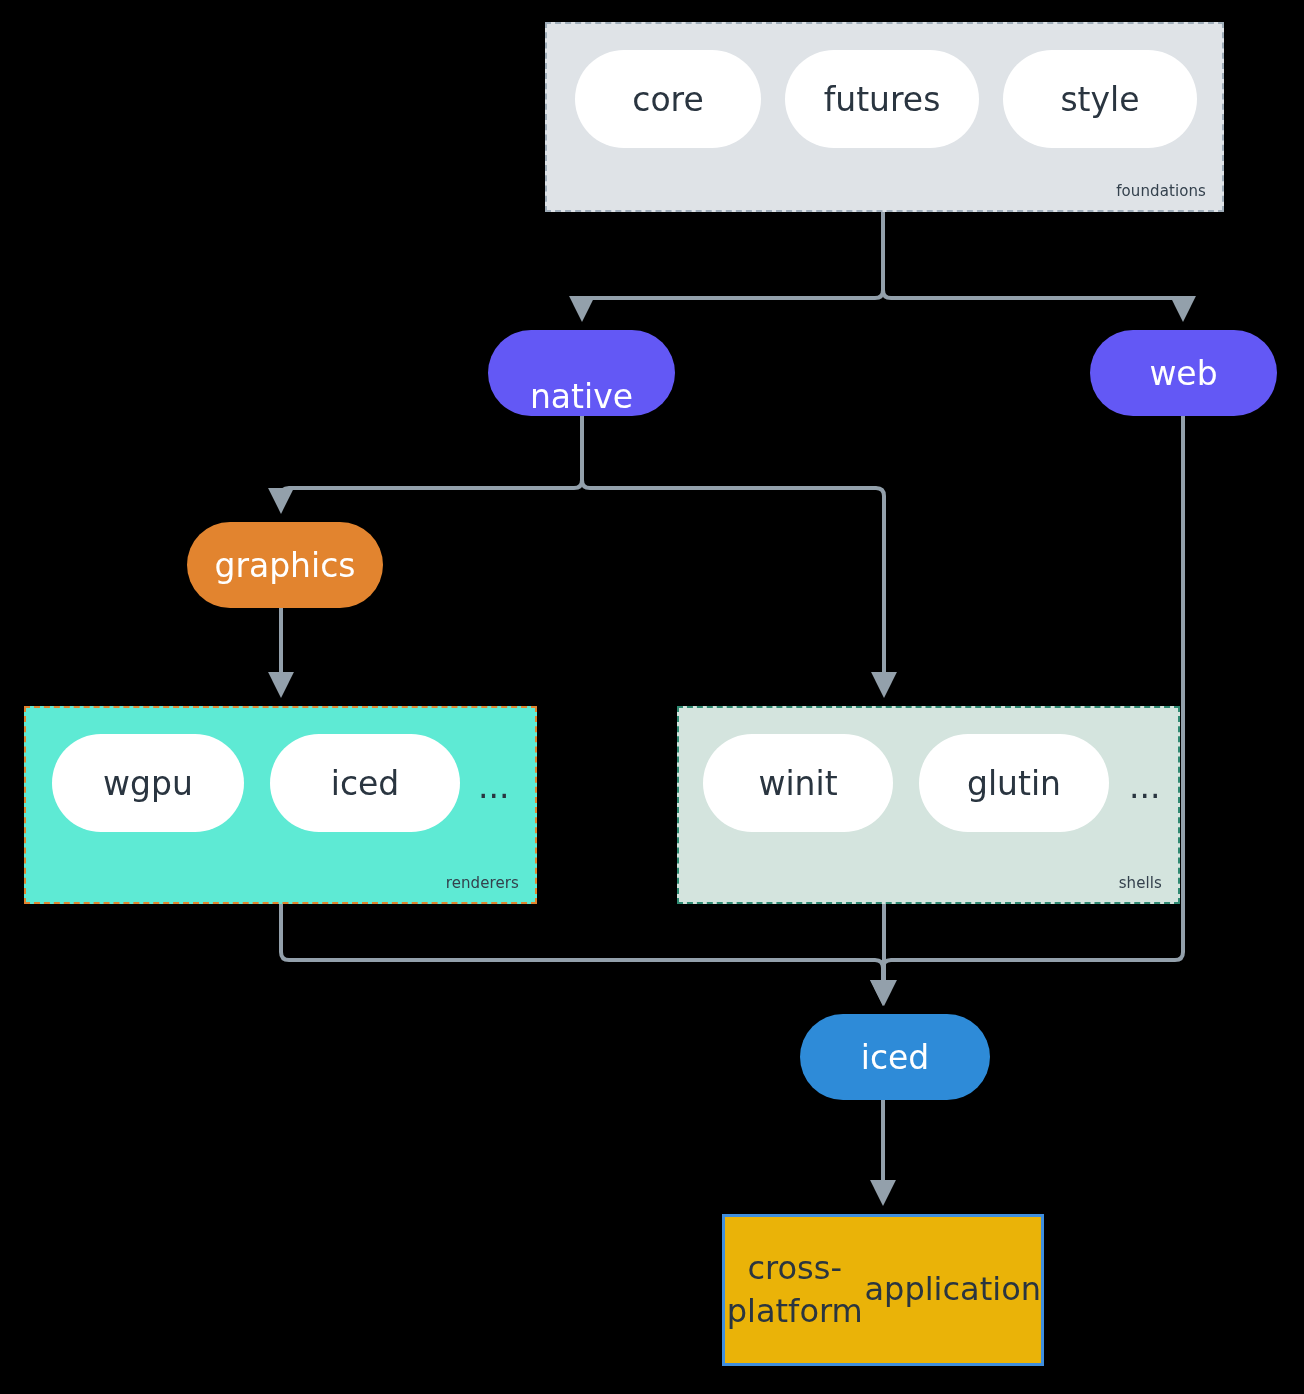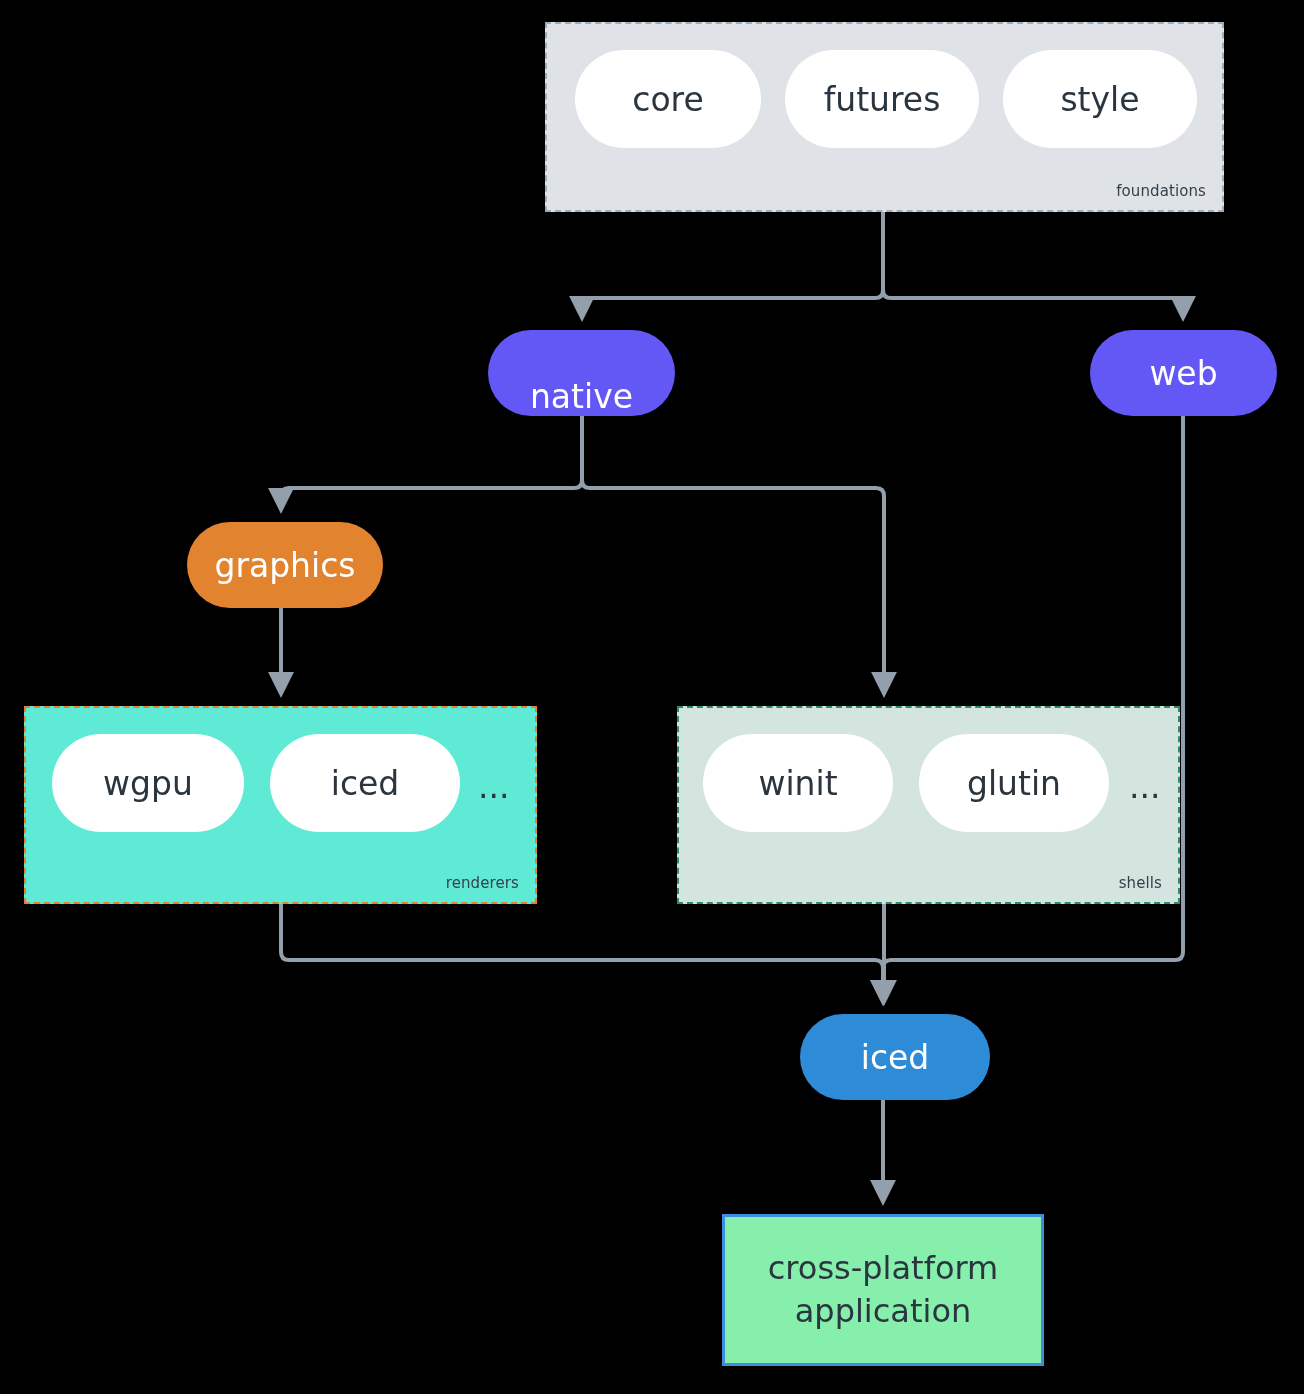--- a/index.html
+++ b/index.html
@@ -105,24 +105,23 @@
   }
 
   
   .appbox {
     position: absolute;
     left: 722px;
     top: 1214px;
     width: 322px;
     height: 152px;
     box-sizing: border-box;
-    background: #86efac;
+    background: #eab308;
     border: 3px solid #3f8ede;
     display: flex;
-    flex-direction: column;
     align-items: center;
     justify-content: center;
     font-size: 32px;
     color: #2a3540;
     line-height: 1.35;
     text-align: center;
   }
 </style>
 </head>
 <body>

